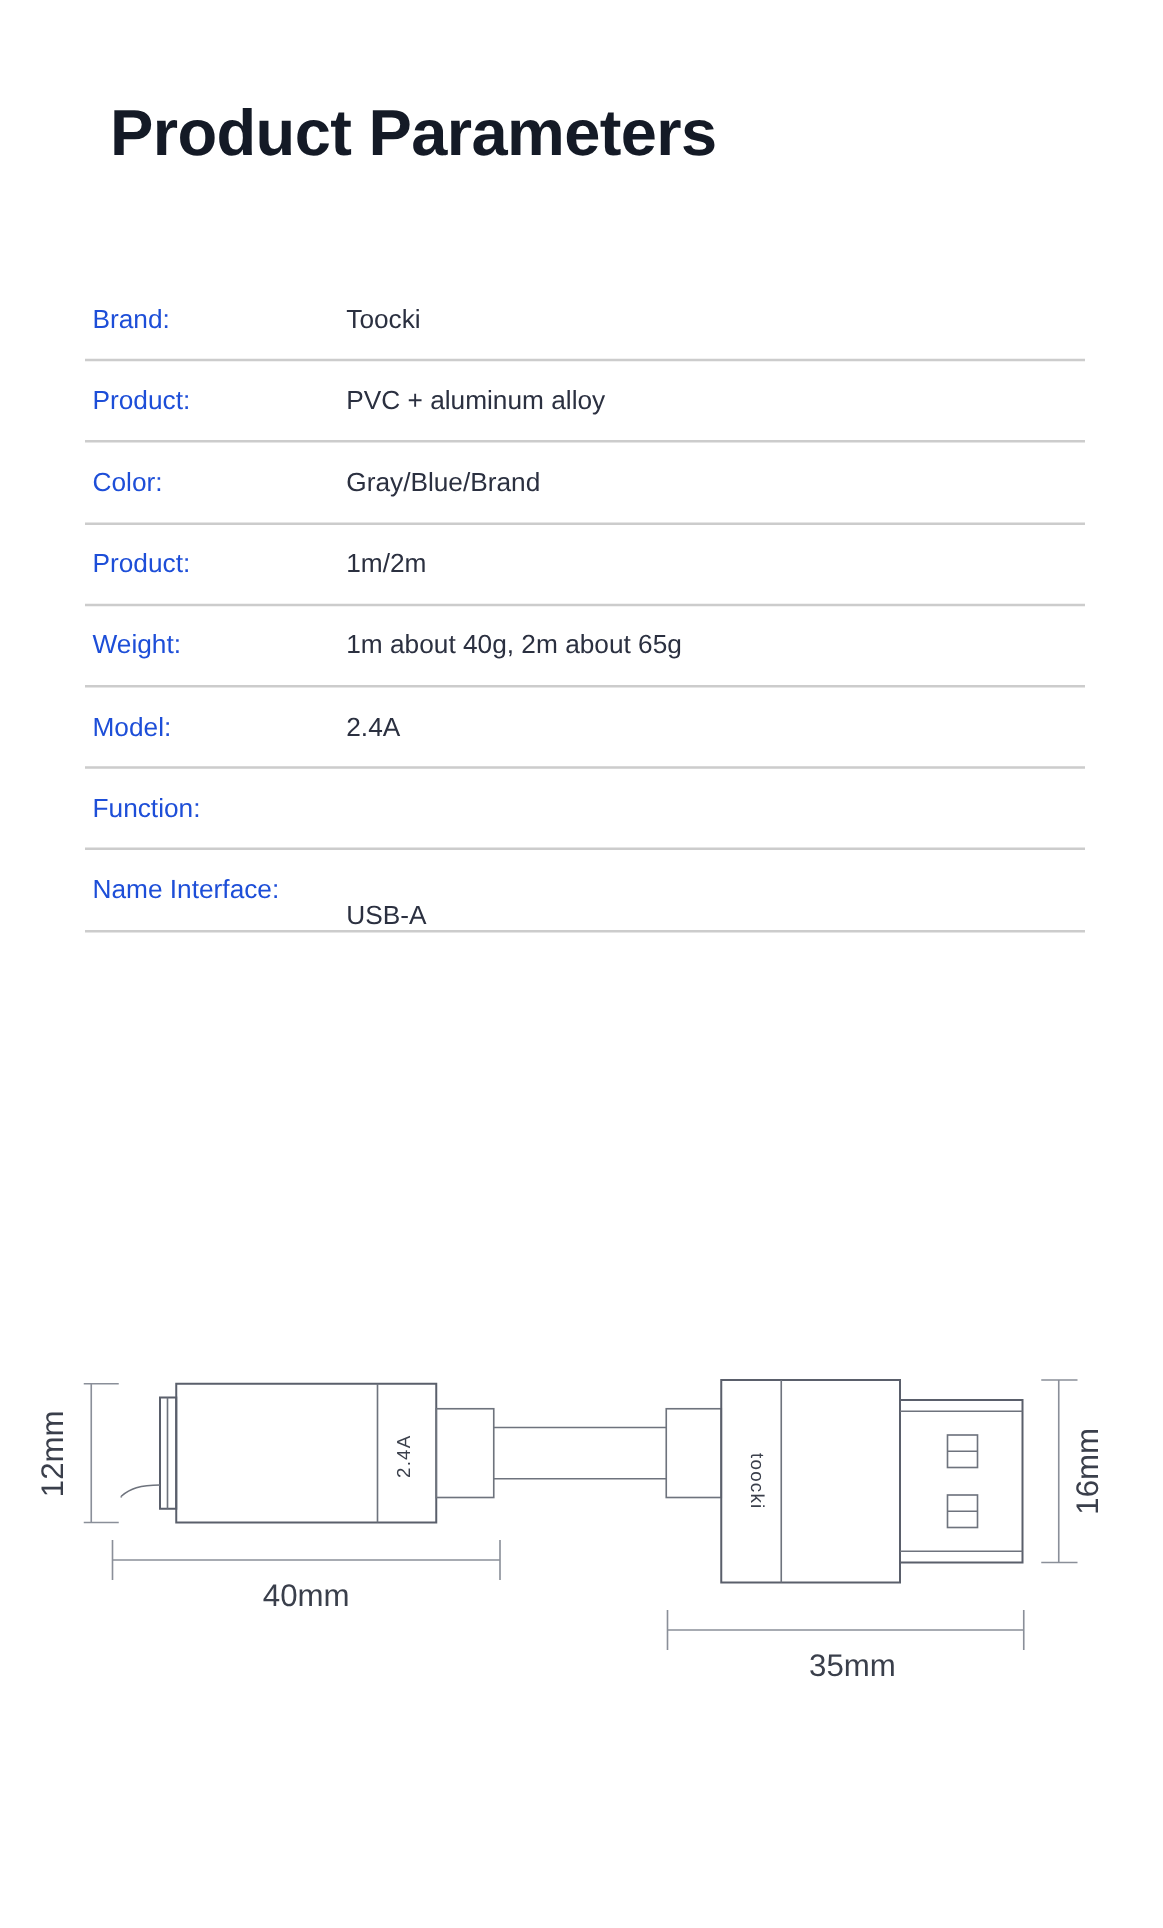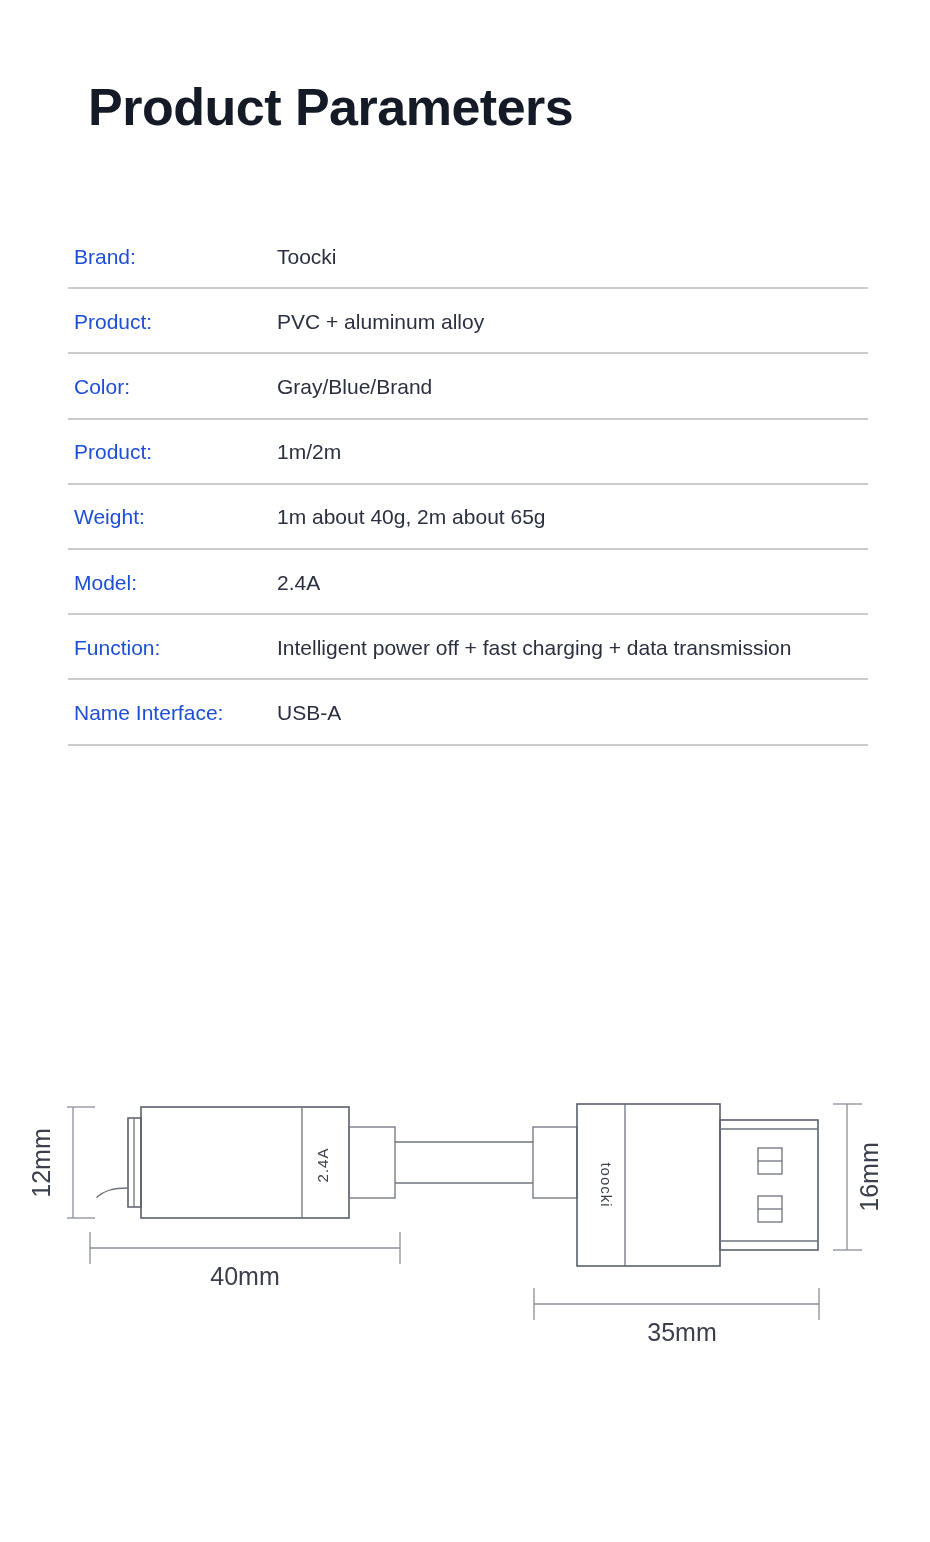--- a/index.html
+++ b/index.html
@@ -62,20 +62,21 @@
     top: 50%;
     transform: translateY(-50%);
     font-size: 21px;
     color: #2b3040;
     white-space: nowrap;
     line-height: 1;
   }
   
   .spec-row.tight .spec-value {
     left: 209px;
+    margin-top: 21px;
   }
 
   
   .drawing {
     position: absolute;
     left: 0;
     top: 1060px;
     width: 930px;
     height: 300px;
   }
@@ -131,21 +132,20 @@
     <span class="spec-value">1m about 40g, 2m about 65g</span>
   </div>
 
   <div class="spec-row">
     <span class="spec-label">Model:</span>
     <span class="spec-value">2.4A</span>
   </div>
 
   <div class="spec-row">
     <span class="spec-label">Function:</span>
-    <span class="spec-value">Intelligent power off + fast charging + data transmission</span>
   </div>
 
   <div class="spec-row tight">
     <span class="spec-label">Name Interface:</span>
     <span class="spec-value">USB-A</span>
   </div>
 
 
 </div>
 

